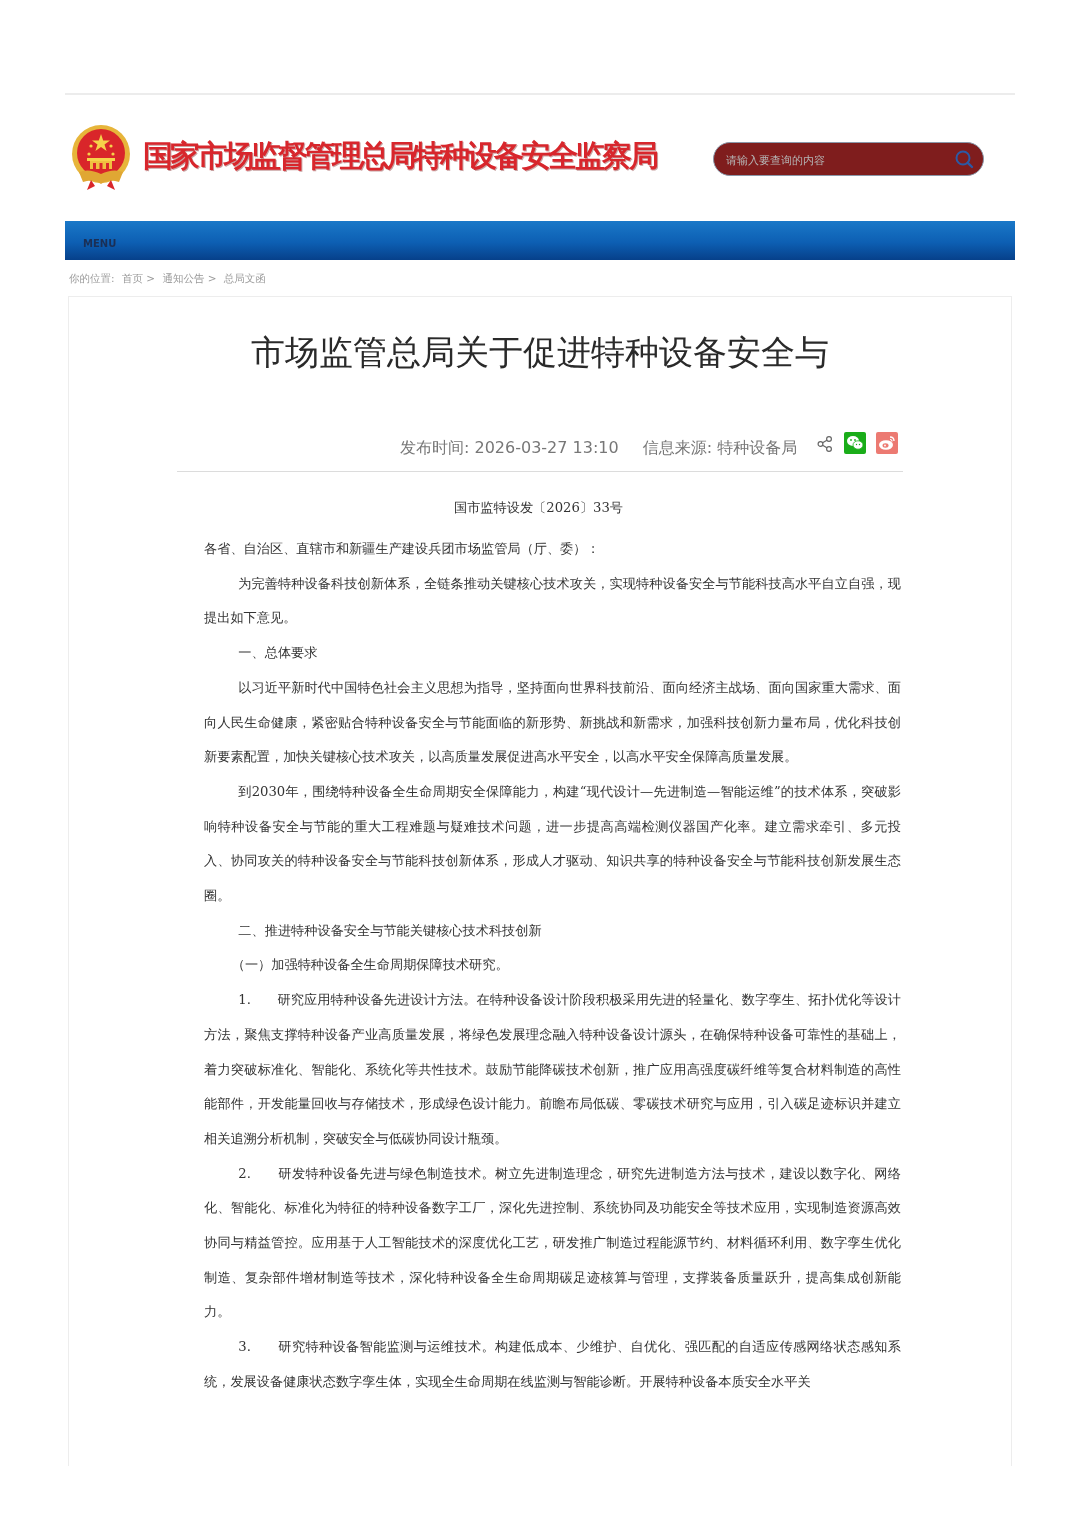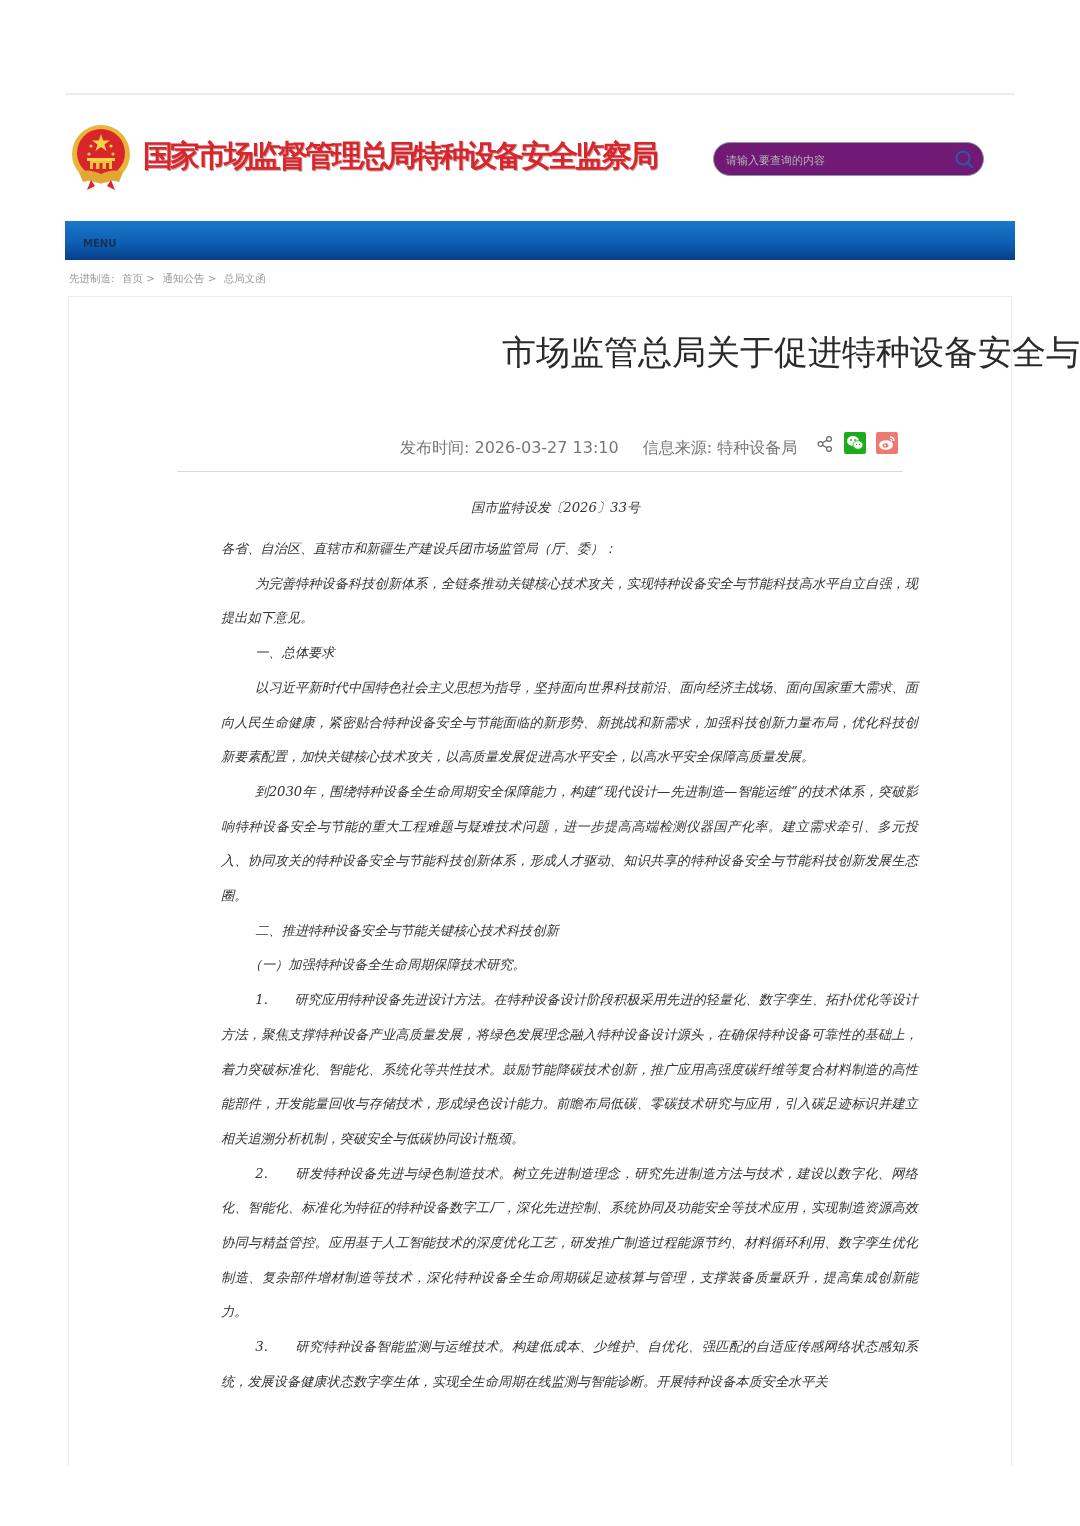--- a/index.html
+++ b/index.html
@@ -7,51 +7,51 @@
   body { font-family: "DejaVu Sans", "Liberation Sans", sans-serif; color: #333; position: relative; }
 
   .top-rule { position: absolute; left: 65px; top: 93px; width: 950px; height: 2px; background: #ececec; }
 
   .header { position: absolute; left: 65px; top: 118px; width: 950px; height: 82px; }
   .emblem { position: absolute; left: 4px; top: 6px; width: 64px; height: 68px; }
   .site-title { position: absolute; left: 78px; top: 18px; font-size: 30px; font-weight: bold; color: #d8262c;
                 letter-spacing: -3px; white-space: nowrap; text-shadow: 1px 1px 0 #c9a4a4; font-family: "DejaVu Sans", sans-serif; }
 
   .search-box { position: absolute; left: 648px; top: 24px; width: 271px; height: 34px; border: 1.5px solid #8a97a8;
-                border-radius: 18px; background: #701a75; }
+                border-radius: 18px; background: #7f1d1d; }
   .search-input { position: absolute; left: 12px; top: 7px; width: 210px; height: 20px; border: none; outline: none;
                   font-size: 11px; color: #999; background: transparent; font-family: "DejaVu Sans", sans-serif; }
   .search-input::placeholder { color: #b5b5b5; }
   .search-btn { position: absolute; right: 8px; top: 5px; width: 22px; height: 22px; cursor: pointer; }
 
   .navbar { position: absolute; left: 65px; top: 221px; width: 950px; height: 39px;
             background: linear-gradient(to bottom, #1a78c8 0%, #0d5fb3 55%, #06408a 100%); }
   .nav-menu { position: absolute; left: 18px; top: 17px; font-size: 10px; font-weight: bold; color: #1b2f55; letter-spacing: 0px; }
 
   .breadcrumb { position: absolute; left: 69px; top: 272px; font-size: 10.5px; color: #9a9a9a; white-space: nowrap; }
   .breadcrumb span { margin-right: 4px; }
   .breadcrumb .crumb { cursor: pointer; }
 
   .content-box { position: absolute; left: 68px; top: 296px; width: 944px; height: 1170px;
                  border: 1px solid #ededed; border-bottom: none; background: #fff; }
 
-  .article-title { position: absolute; left: 0; top: 328px; width: 1080px; text-align: right; font-size: 34px;
+  .article-title { position: absolute; left: 0; top: 328px; width: 1080px; text-align: center; font-size: 34px;
                    line-height: 48px; color: #2a2a2a; font-weight: normal; }
 
   .meta { position: absolute; left: 400px; top: 438px; font-size: 16px; color: #777; white-space: nowrap; }
   .meta .gap { display: inline-block; width: 14px; }
 
   .share-icon { position: absolute; left: 816px; top: 435px; width: 18px; height: 18px; cursor: pointer; }
   .wechat-icon { position: absolute; left: 844px; top: 432px; width: 22px; height: 22px; background: #1aad19; border-radius: 2px; cursor: pointer; }
   .weibo-icon { position: absolute; left: 876px; top: 432px; width: 22px; height: 22px; background: #ec7a72; border-radius: 2px; cursor: pointer; }
 
   .meta-rule { position: absolute; left: 177px; top: 471px; width: 726px; height: 1px; background: #dcdcdc; }
 
-  .body-text { position: absolute; left: 193px; top: 497px; width: 725px; font-family: "DejaVu Serif", "Liberation Serif", serif;
-               font-size: 13.2px; color: #333; font-style: italic; }
+  .body-text { position: absolute; left: 176px; top: 497px; width: 725px; font-family: "DejaVu Serif", "Liberation Serif", serif;
+               font-size: 13.2px; color: #333; }
   .doc-number { text-align: center; line-height: 22px; height: 22px; margin-bottom: 13px; }
   .para { line-height: 34.7px; text-align: justify; text-align-last: left; word-break: break-all; margin-left: 28px; }
   .para.indent { text-indent: 2.6em; }
   .para.h2 { text-indent: 2.6em; }
   .para.h3 { text-indent: 2.1em; }
   .para.item { text-indent: 2.6em; }
 </style>
 </head>
 <body>
 
@@ -88,21 +88,21 @@
       </svg>
     </div>
   </div>
 </div>
 
 <div class="navbar">
   <div class="nav-menu">MENU</div>
 </div>
 
 <div class="breadcrumb">
-  <span>先进制造:</span>
+  <span>你的位置:</span>
   <span class="crumb">首页 &gt;</span>
   <span class="crumb">通知公告 &gt;</span>
   <span class="crumb">总局文函</span>
 </div>
 
 <div class="content-box"></div>
 
 <div class="article-title">
   <div>市场监管总局关于促进特种设备安全与</div>
 </div>

